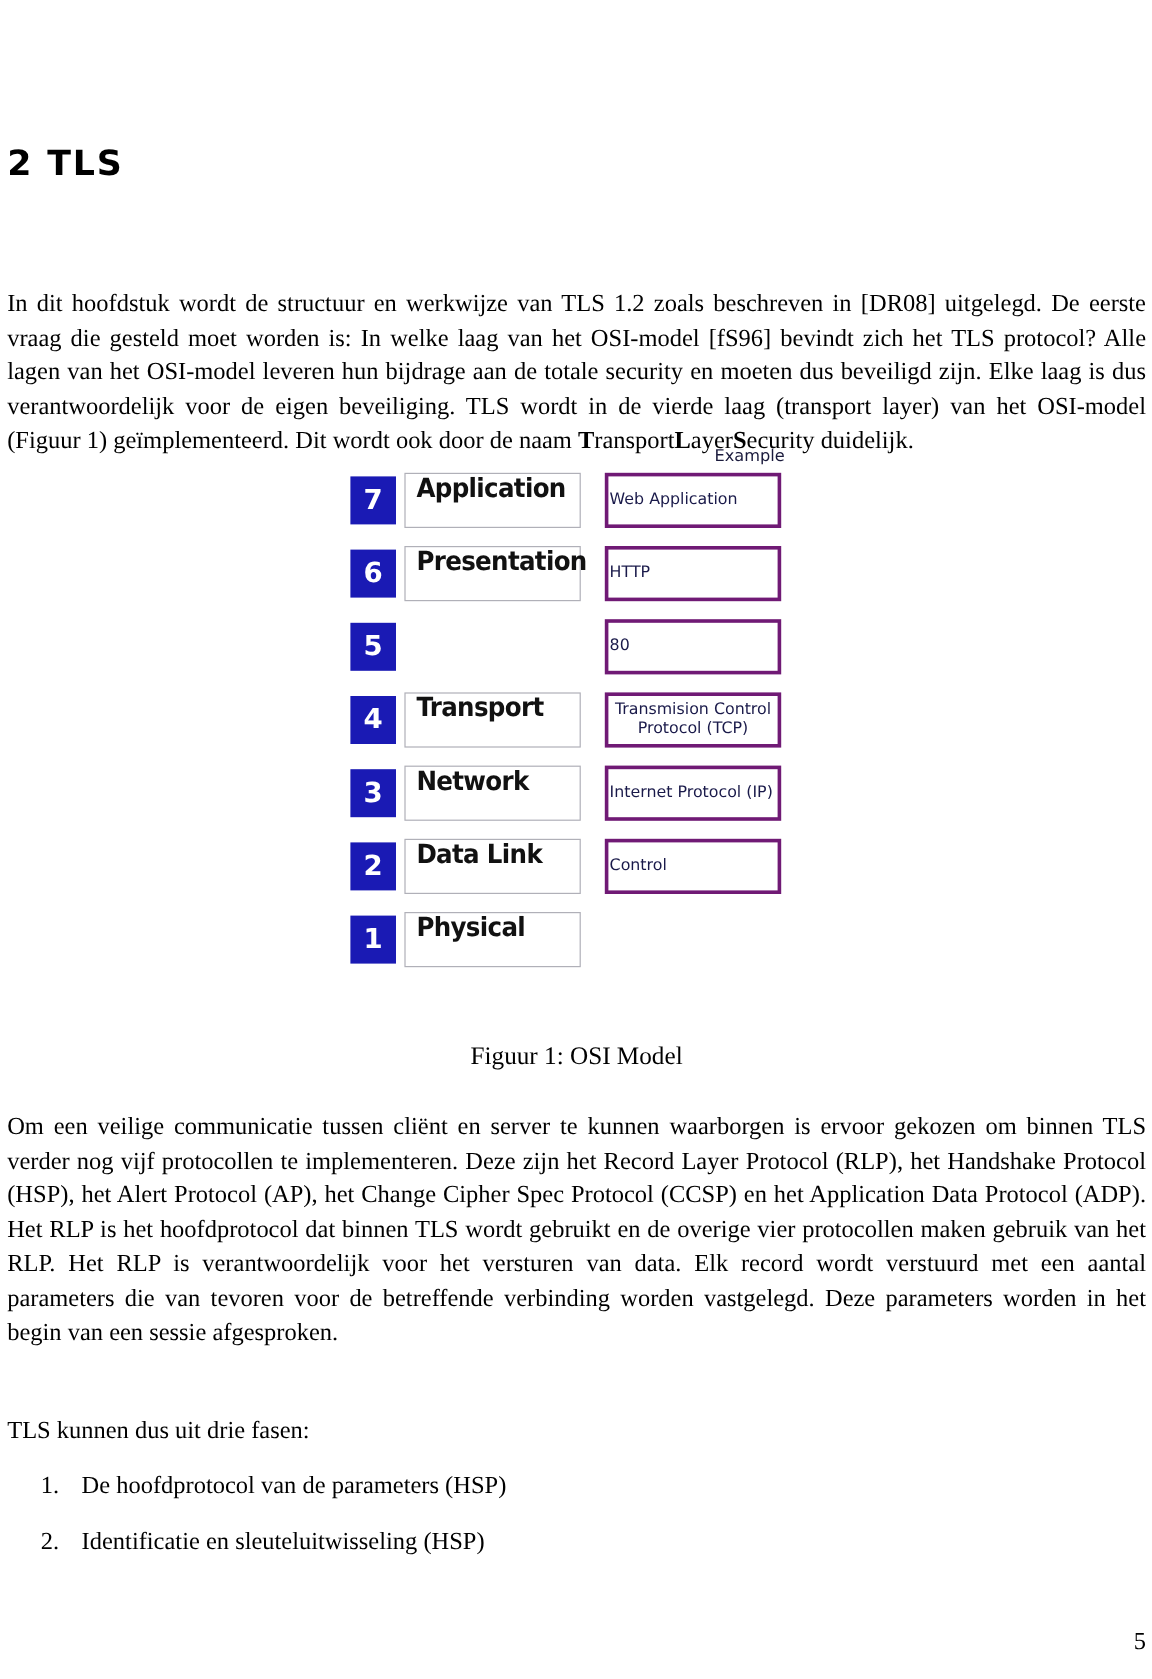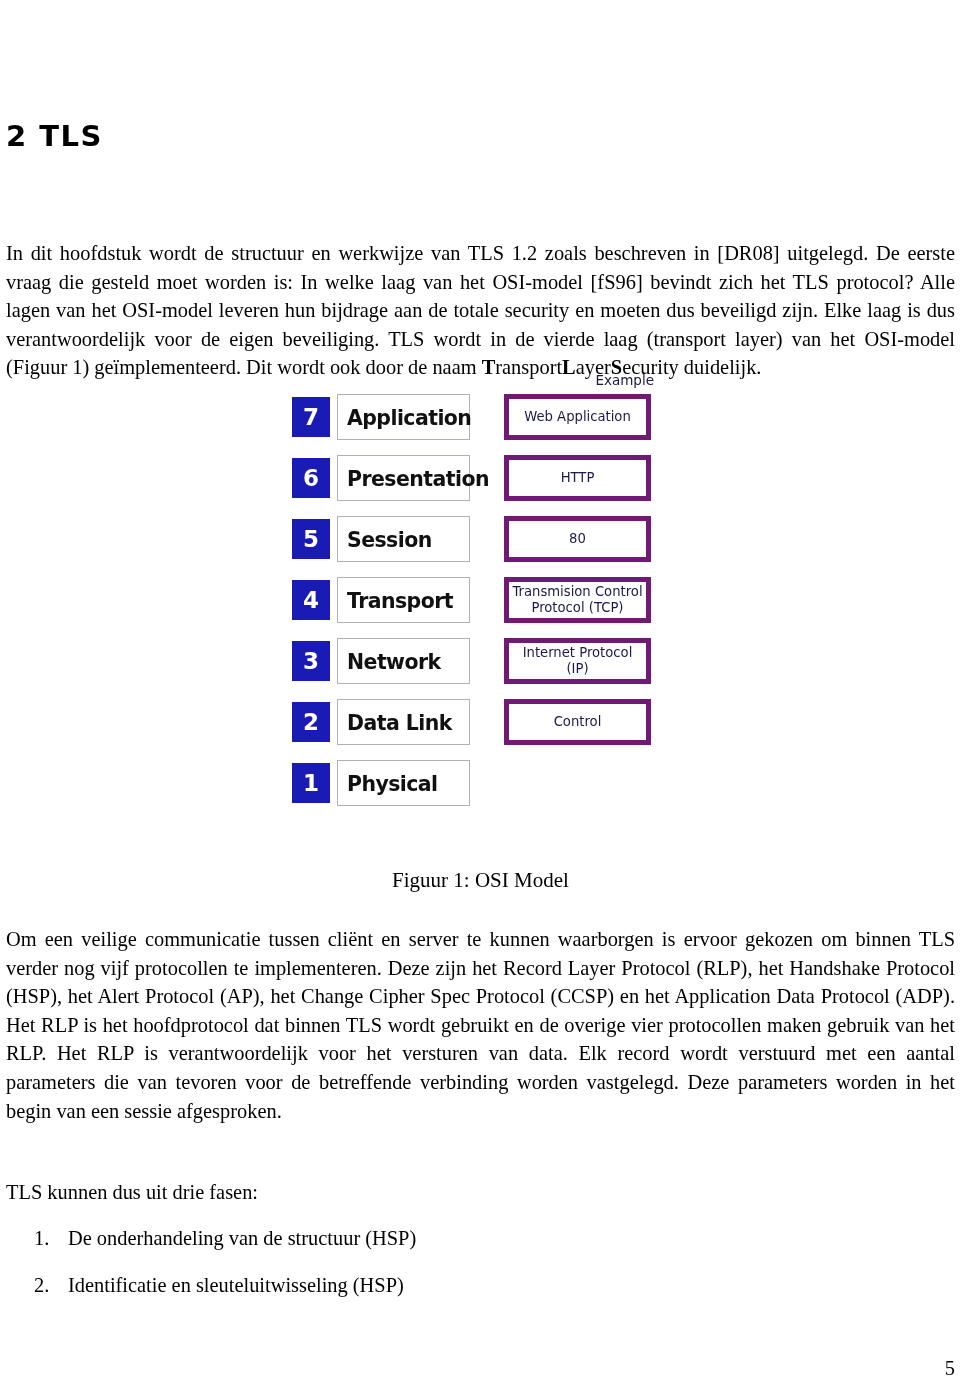--- a/index.html
+++ b/index.html
@@ -92,50 +92,48 @@
     font-size: 23px;
     display: flex;
     align-items: center;
     justify-content: center;
     line-height: 1;
   }
   .layer-box {
     position: absolute;
     left: 51px;
     top: 0;
-    width: 133px;
+    width: 147px;
     height: 46px;
     border: 1px solid #b0b0b8;
     background: #ffffff;
     display: flex;
-    align-items: center;
     padding-left: 9px;
     box-sizing: border-box;
   }
   .layer-box span {
     font-family: "DejaVu Sans", "Liberation Sans", sans-serif;
     font-weight: bold;
     font-size: 22px;
     letter-spacing: -0.6px;
     color: #111111;
     white-space: nowrap;
     transform: scaleX(0.93);
     transform-origin: left center;
   }
   .example-box {
     position: absolute;
     left: 218px;
     top: 0;
     width: 147px;
     height: 46px;
-    border: 5px solid #701a75;
+    border: 3px solid #701a75;
     background: #ffffff;
     display: flex;
     align-items: center;
-    justify-content: center;
     box-sizing: border-box;
     padding: 0 1px;
   }
   .example-box span {
     font-family: "DejaVu Sans", "Liberation Sans", sans-serif;
     font-size: 13.2px;
     line-height: 16px;
     color: #1a1a4a;
     text-align: center;
   }
@@ -209,23 +207,20 @@
           <div class="num-box">6</div>
           <div class="layer-box">
             <span>Presentation</span>
           </div>
           <div class="example-box">
             <span>HTTP</span>
           </div>
         </div>
         <div class="osi-row" style="top: 144px;">
           <div class="num-box">5</div>
-          <div class="layer-box">
-            <span>Session</span>
-          </div>
           <div class="example-box">
             <span>80</span>
           </div>
         </div>
         <div class="osi-row" style="top: 205px;">
           <div class="num-box">4</div>
           <div class="layer-box">
             <span>Transport</span>
           </div>
           <div class="example-box">
@@ -263,19 +258,19 @@
 
   <div class="textcol para-after">
     <p class="body">Om een veilige communicatie tussen cliënt en server te kunnen waarborgen is ervoor gekozen om binnen TLS verder nog vijf protocollen te implementeren. Deze zijn het Record Layer Protocol (RLP), het Handshake Protocol (HSP), het Alert Protocol (AP), het Change Cipher Spec Protocol (CCSP) en het Application Data Protocol (ADP). Het RLP is het hoofdprotocol dat binnen TLS wordt gebruikt en de overige vier protocollen maken gebruik van het RLP. Het RLP is verantwoordelijk voor het versturen van data. Elk record wordt verstuurd met een aantal parameters die van tevoren voor de betreffende verbinding worden vastgelegd. Deze parameters worden in het begin van een sessie afgesproken.</p>
   </div>
 
   <div class="textcol para-fasen">
     <p class="body">TLS kunnen dus uit drie fasen:</p>
   </div>
 
   <ol class="fasen" id="fasen-list">
-      <li><span class="marker">1.</span><span>De onderhandeling van de structuur (HSP)</span></li>
+      <li><span class="marker">1.</span><span>De hoofdprotocol van de parameters (HSP)</span></li>
       <li><span class="marker">2.</span><span>Identificatie en sleuteluitwisseling (HSP)</span></li>
     </ol>
 
   <div class="page-number">5</div>
 
 </div>
 
 </body></html>

